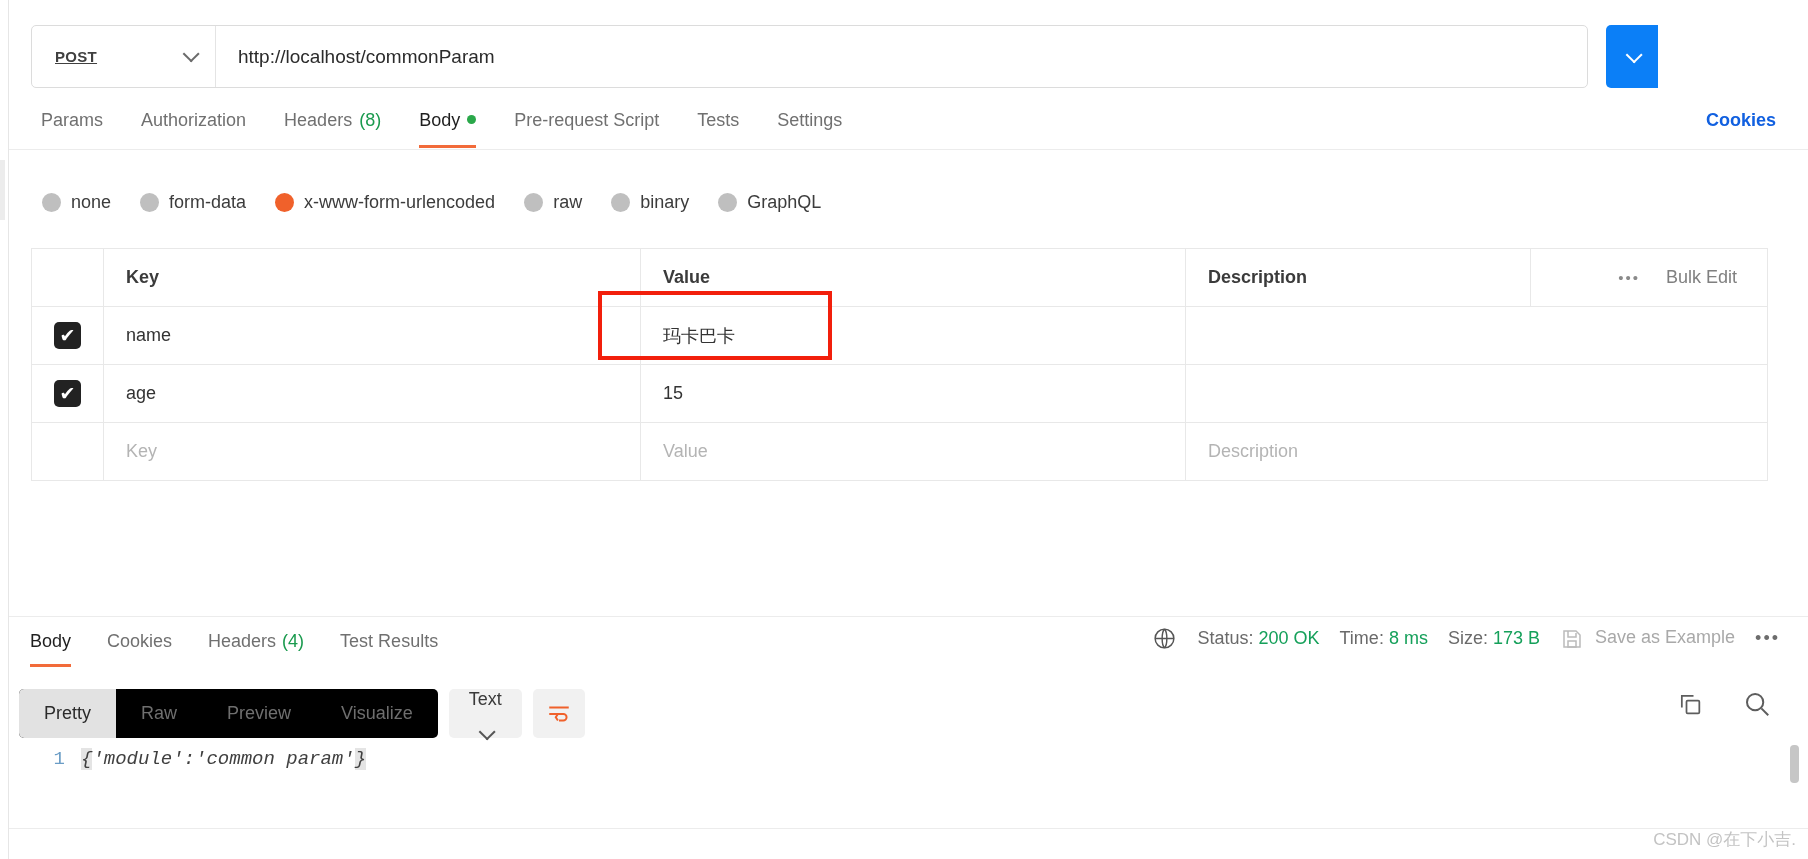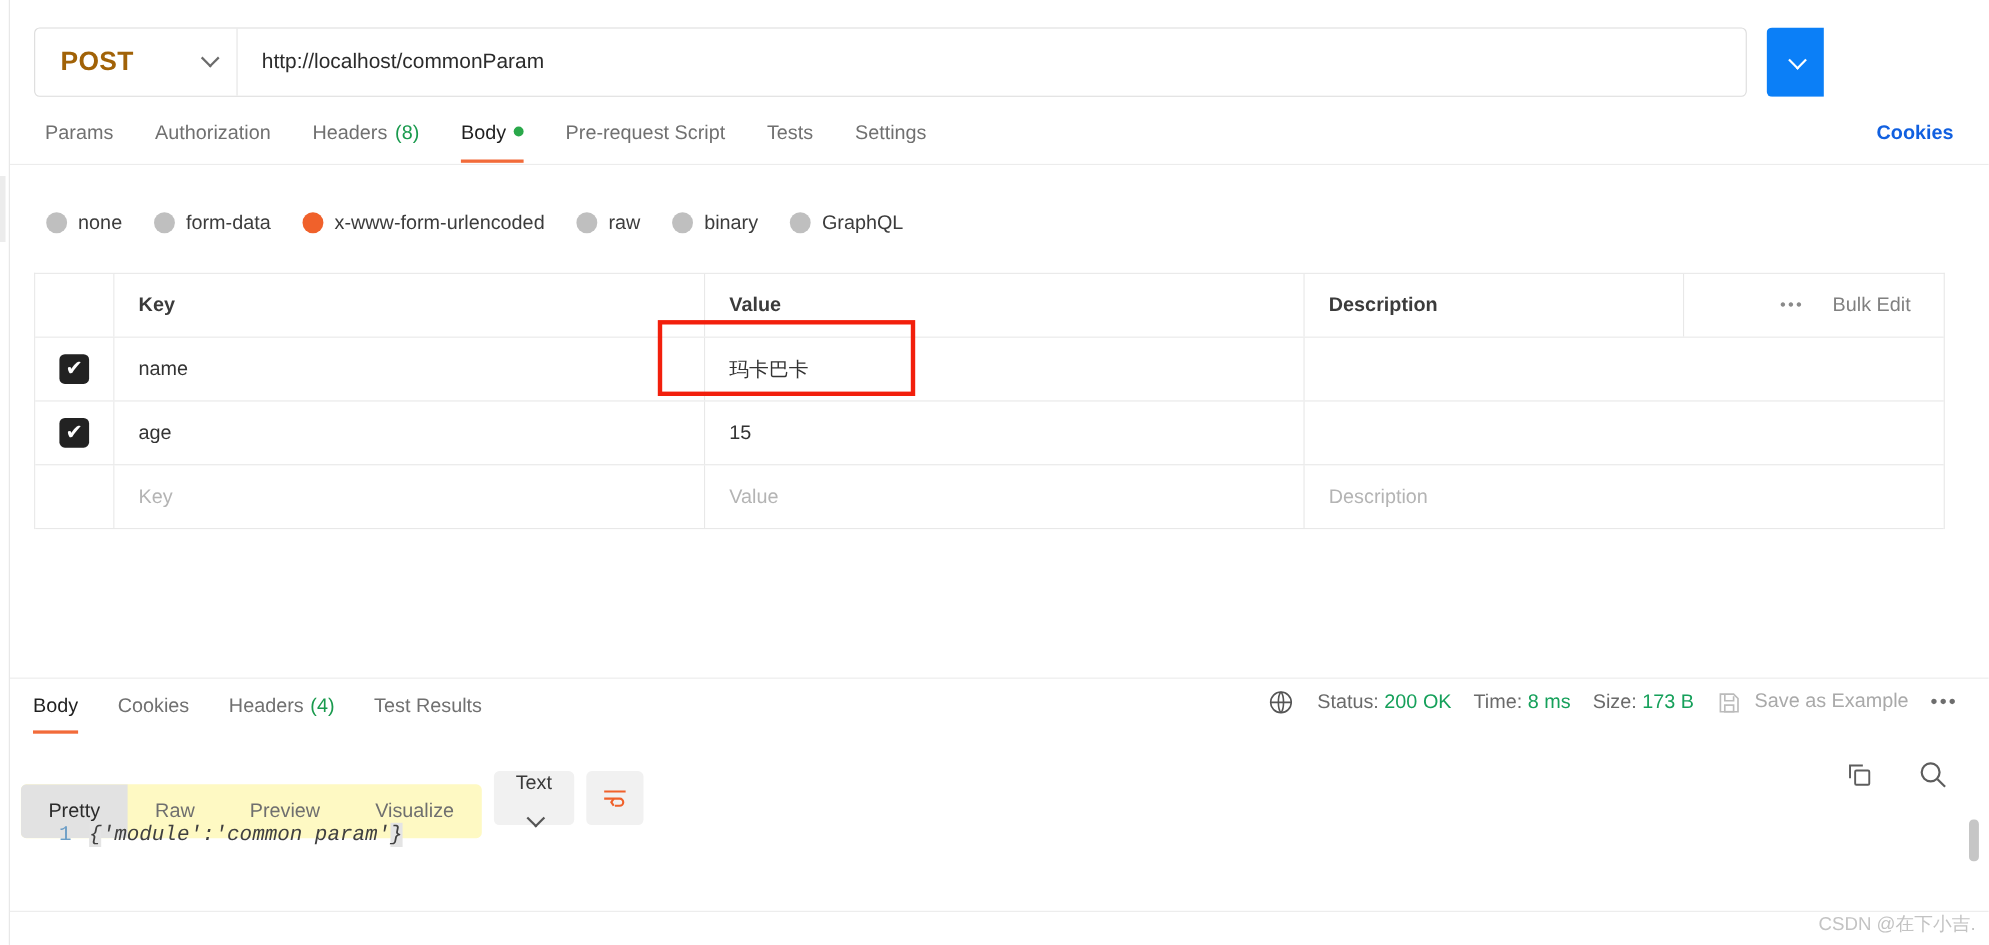--- a/index.html
+++ b/index.html
@@ -38,22 +38,22 @@
     display: flex; align-items: center;
   }
   .method {
     width: 184px; height: 61px;
     display: flex; align-items: center;
     border-right: 1px solid #e4e4e4;
     padding-left: 23px;
     cursor: pointer;
   }
   .method-label {
-    font-size: 24px; font-weight: bold;
-    color: #a16207; letter-spacing: .3px;
+    font-size: 15px; font-weight: bold;
+    color: #404040; letter-spacing: .3px; text-decoration: underline;
   }
   .method-chev {
     margin-left: auto; margin-right: 20px;
     color: #6b6b6b;
   }
   .chev {
     display: inline-block;
     width: 12px; height: 12px;
     border-right: 2px solid currentColor;
     border-bottom: 2px solid currentColor;
@@ -246,23 +246,22 @@
     cursor: pointer;
   }
 
   
   .viewbar {
     position: absolute; left: 19px; top: 689px;
     display: flex; align-items: center; gap: 11px;
   }
   .seg {
     display: flex; height: 49px;
-    background: #fef9c3; border-radius: 5px;
+    background: #000000; border-radius: 5px;
     overflow: hidden;
-    margin-top: 24px;
   }
   .seg-btn {
     padding: 0 25px; height: 49px;
     display: flex; align-items: center;
     font-size: 18px; color: #6f6f6f; cursor: pointer;
   }
   .seg-btn.active {
     background: #e2e2e2; color: #2b2b2b;
   }
   .fmt {

